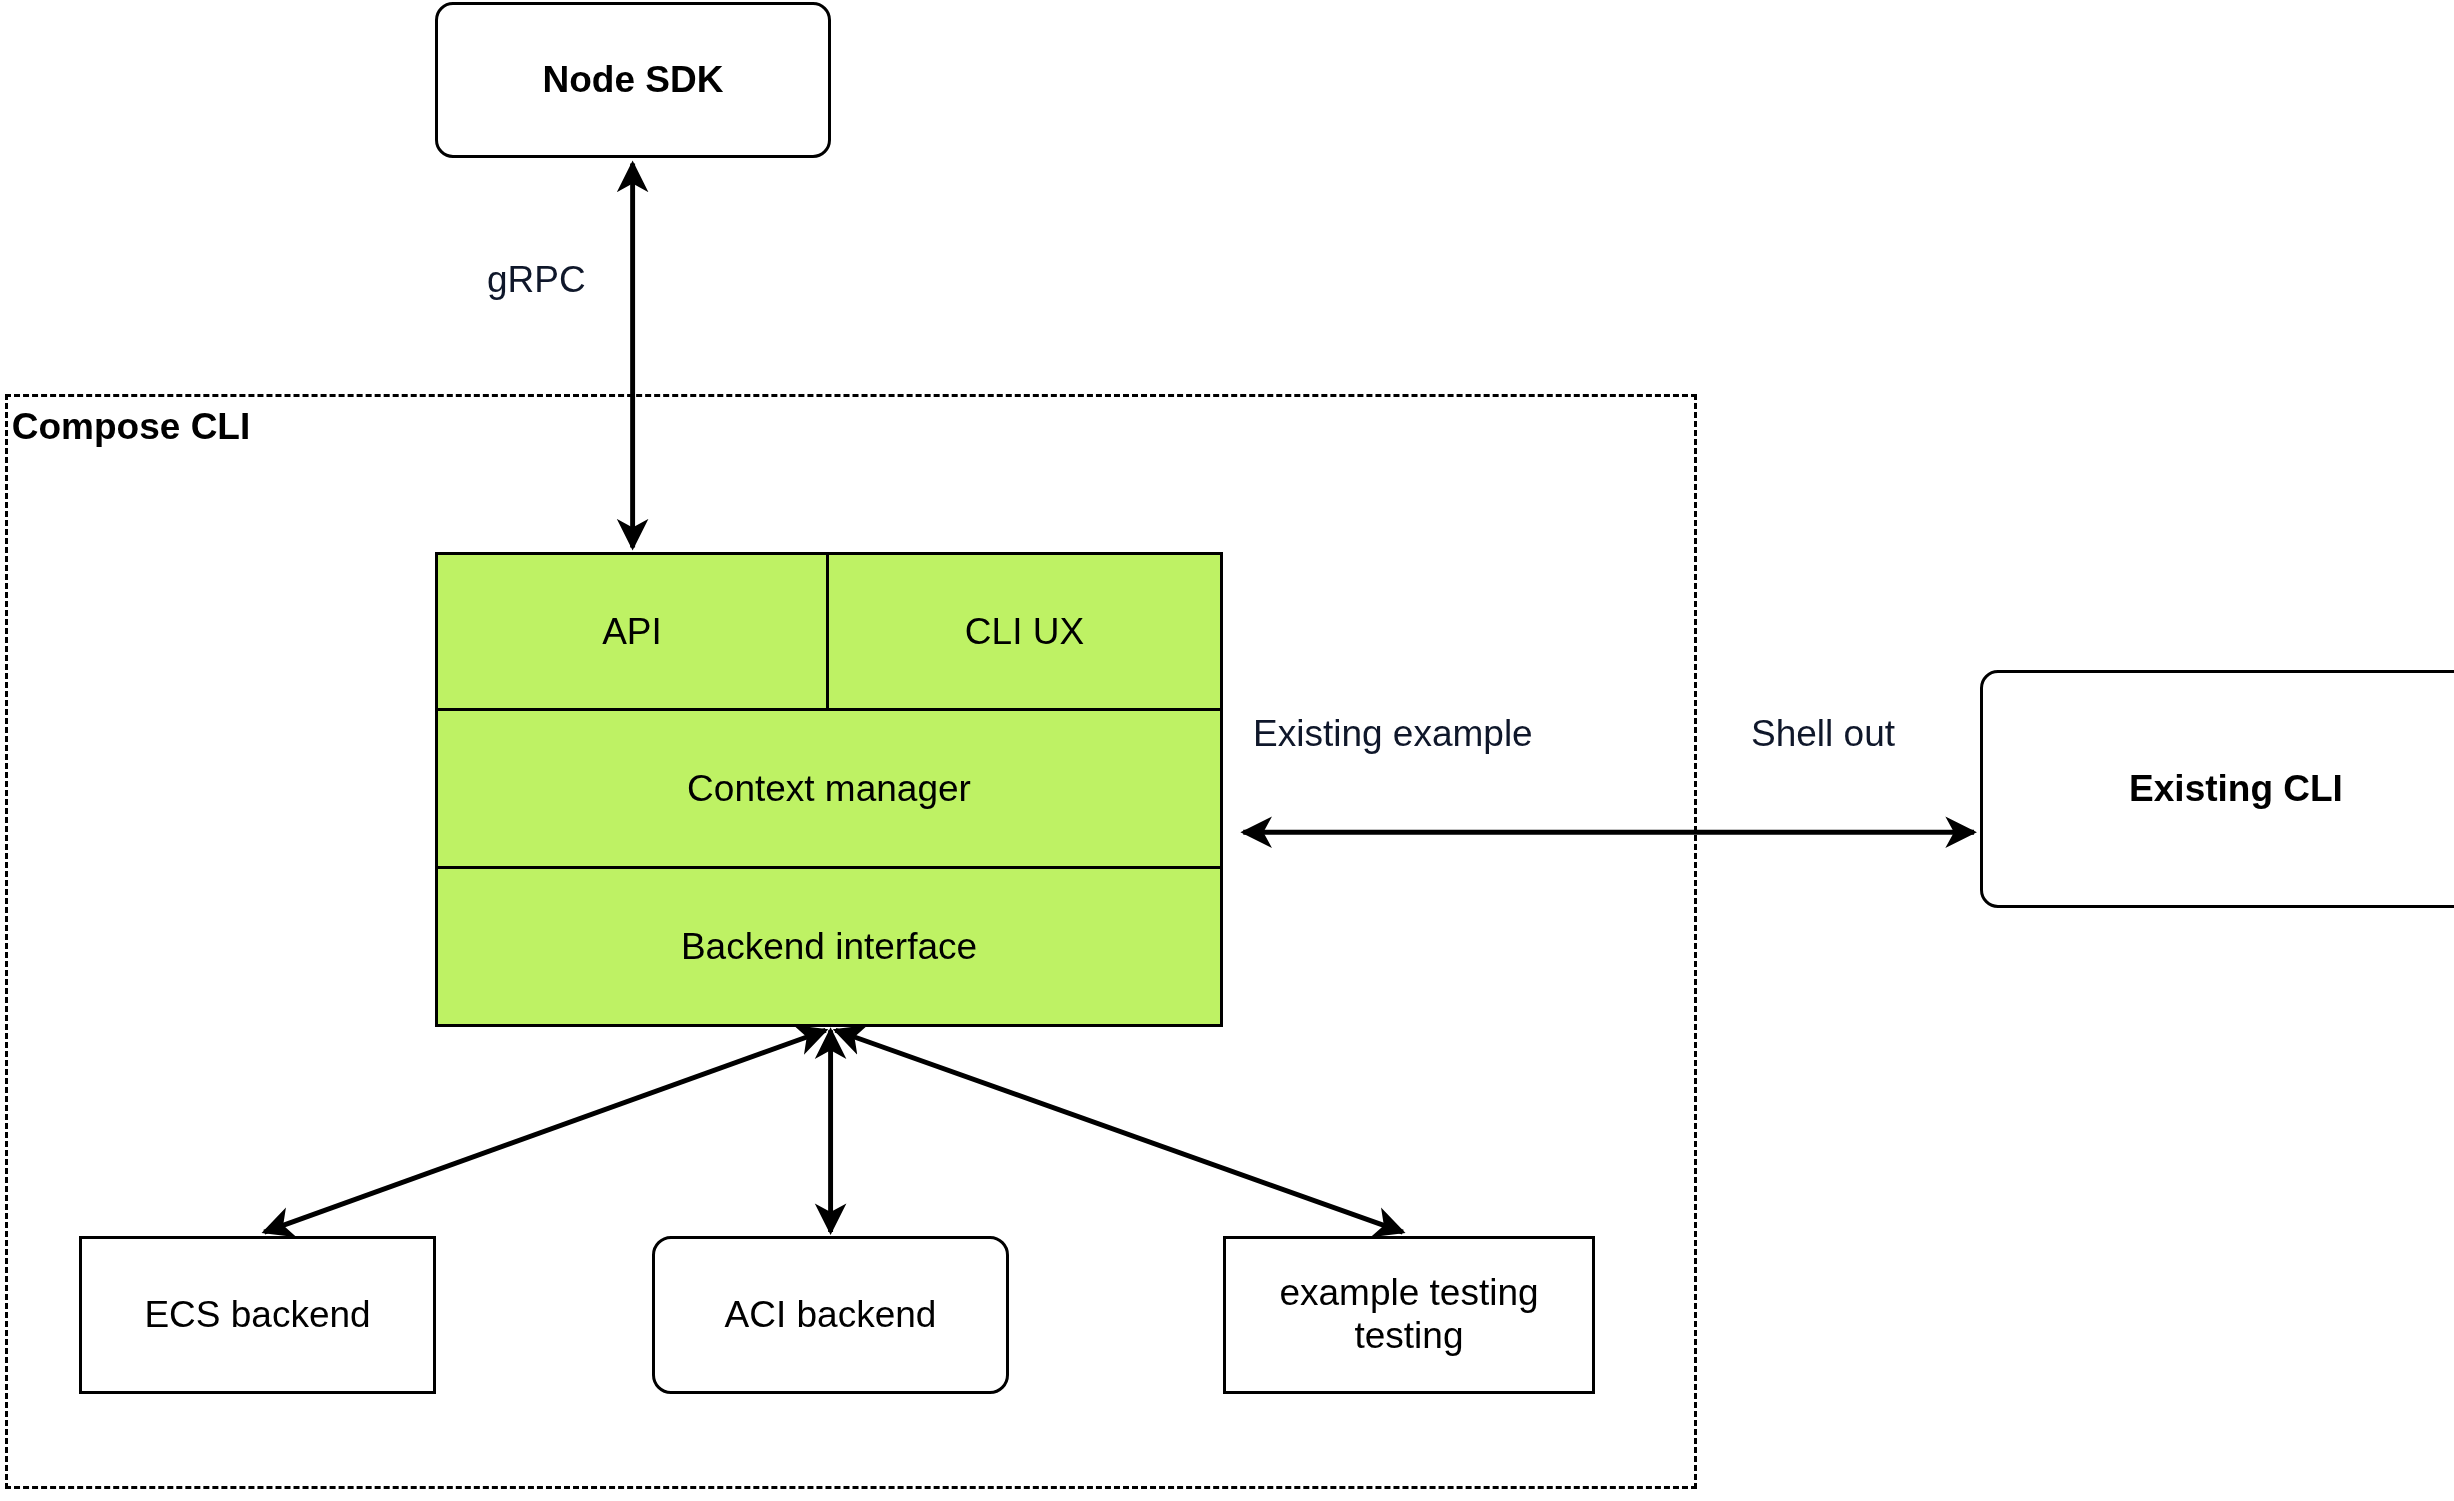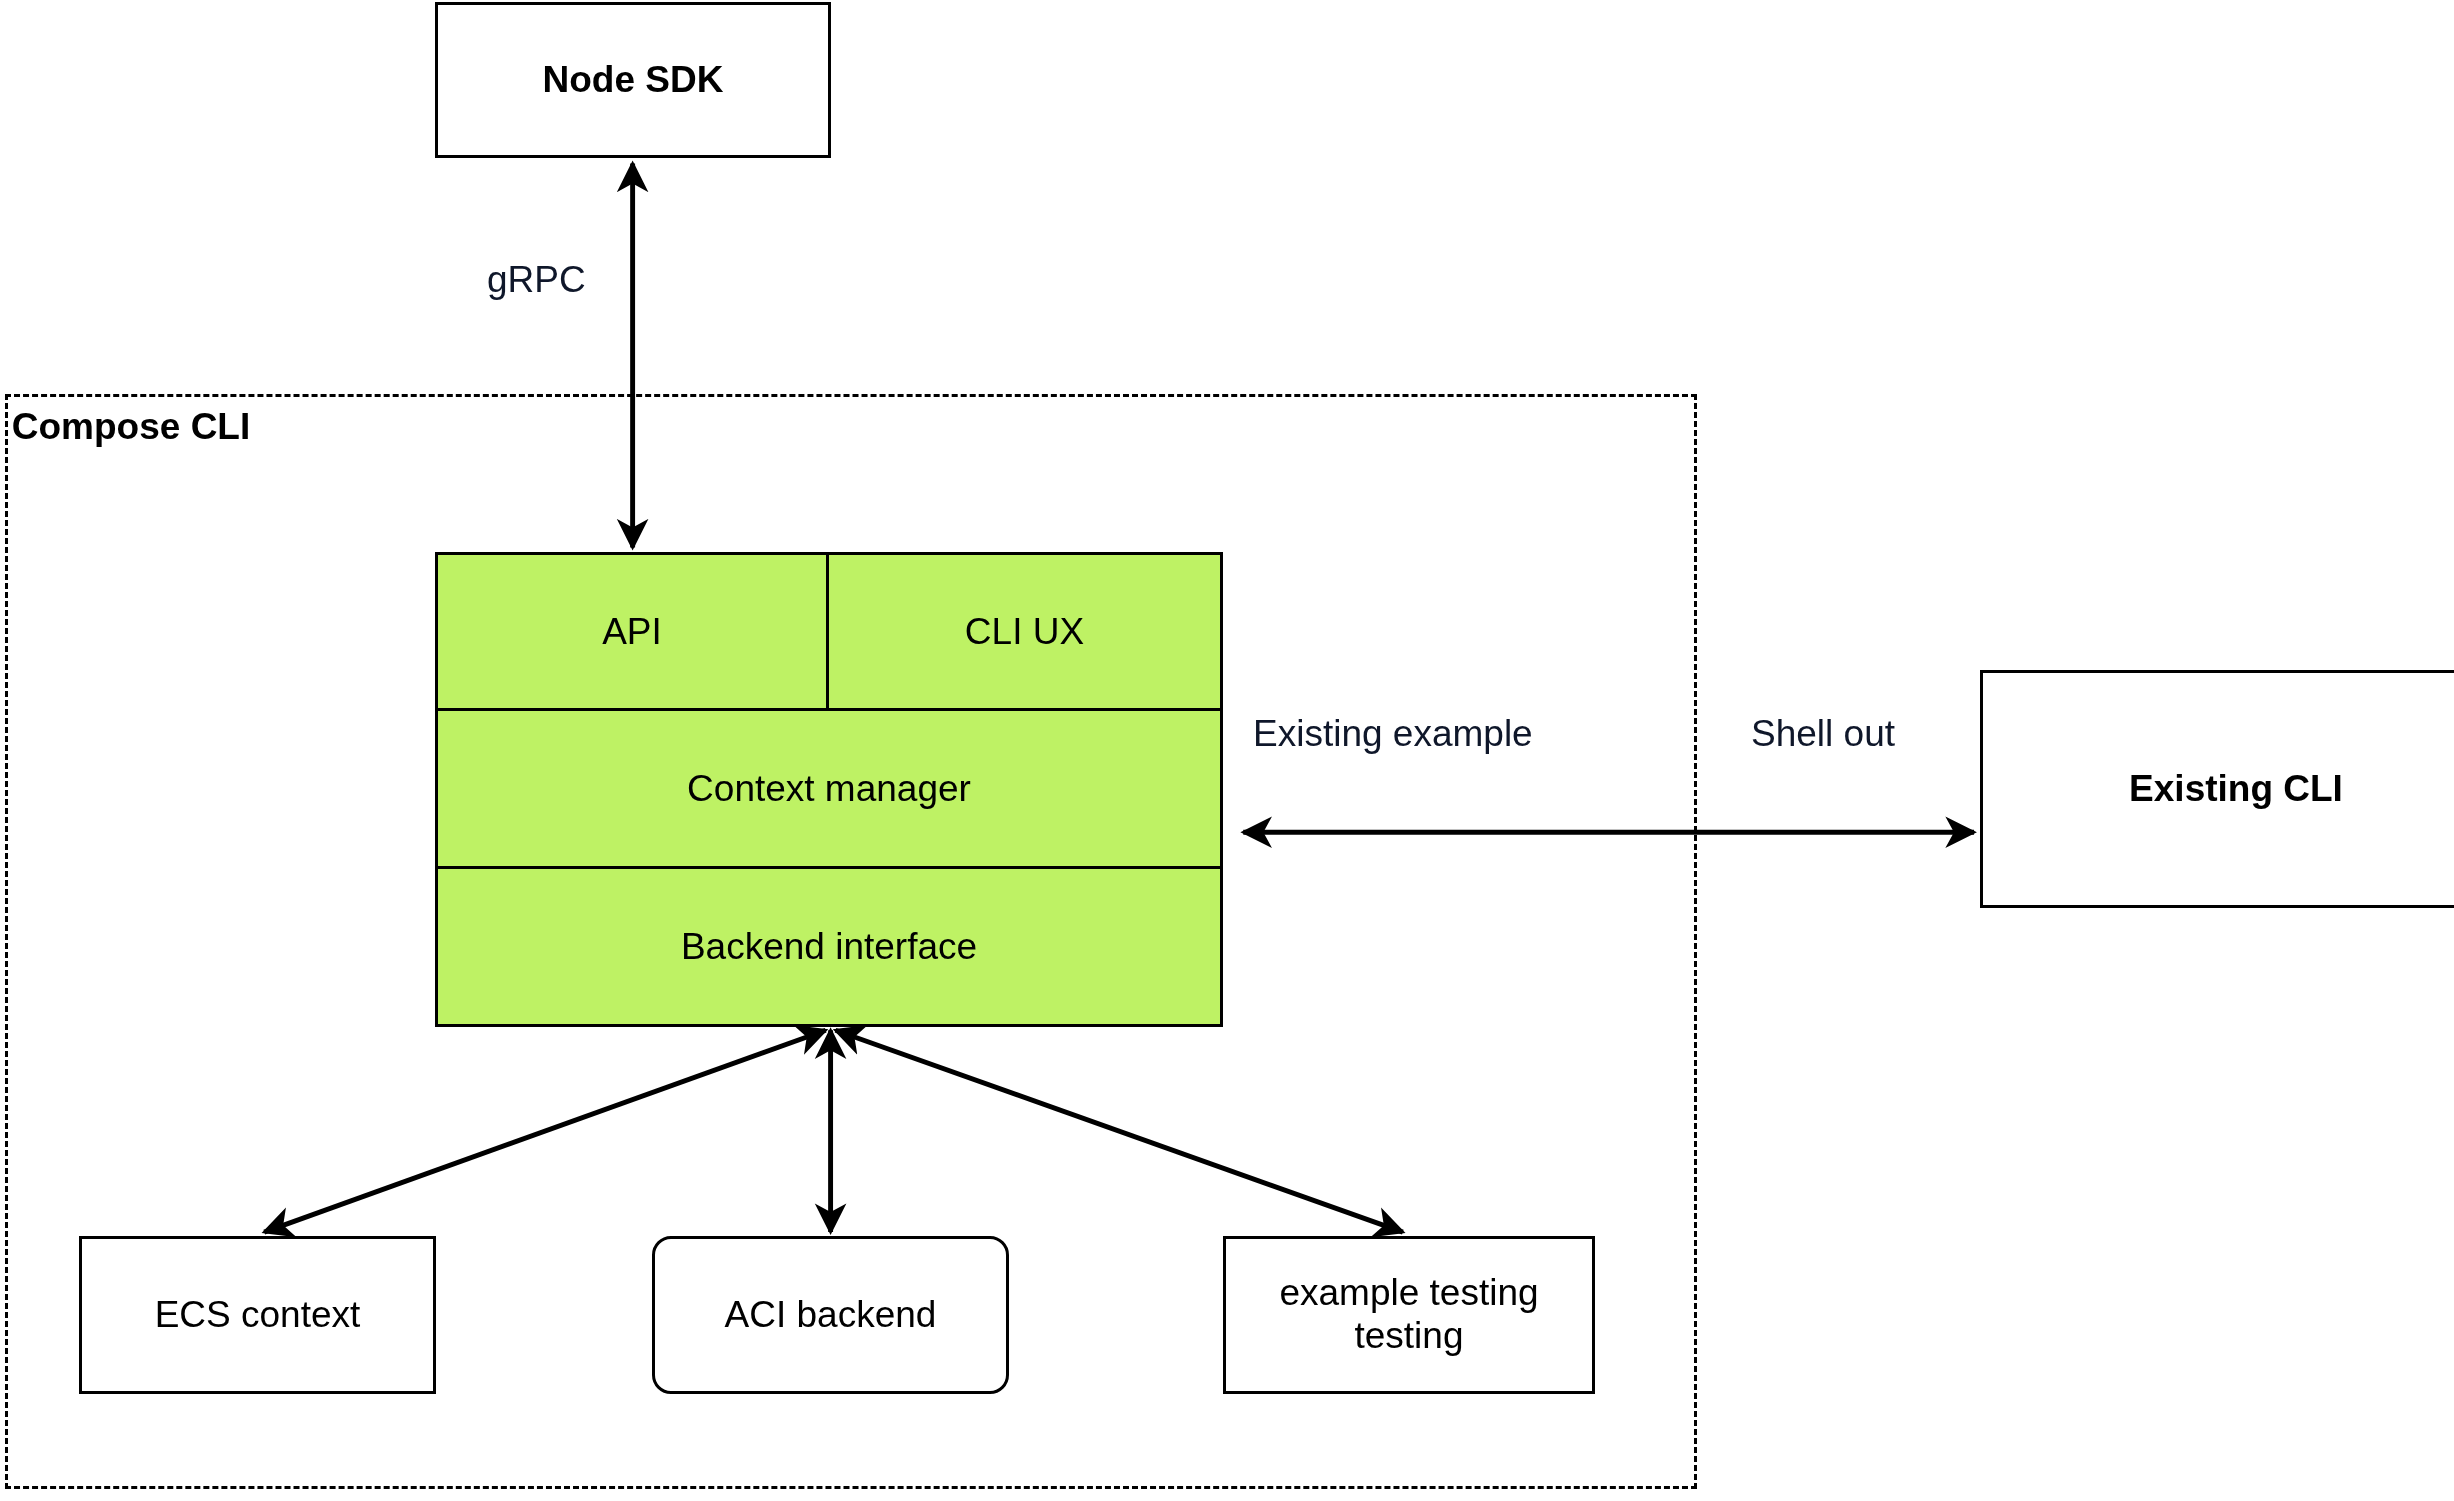--- a/index.html
+++ b/index.html
@@ -32,21 +32,21 @@
     border: 3px solid #000000;
     display: flex;
     align-items: center;
     justify-content: center;
     text-align: center;
     color: #000000;
     font-size: 37px;
     line-height: 1.16;
     z-index: 2;
   }
-  .node.bold { font-weight: bold; }
+  .node.bold { font-weight: bold; border-radius: 18px; }
 
   
   #node-sdk {
     left: 435px; top: 2px; width: 396px; height: 156px;
   }
 
   
   #compose-cli-container {
     position: absolute;
     left: 4.9px; top: 394px;
@@ -173,21 +173,21 @@
         <span>Backend interface</span>
       </div>
     </div>
   </div>
 
   <div id="existing-cli" class="node bold">
     <span>Existing CLI</span>
   </div>
 
   <div id="ecs-backend" class="node">
-    <span>ECS context</span>
+    <span>ECS backend</span>
   </div>
   <div id="aci-backend" class="node">
     <span>ACI backend</span>
   </div>
   <div id="example-backend" class="node">
     <span>example testing testing</span>
   </div>
 
   <div id="label-grpc" class="edge-label">gRPC</div>
   <div id="label-existing-context" class="edge-label">Existing example</div>

